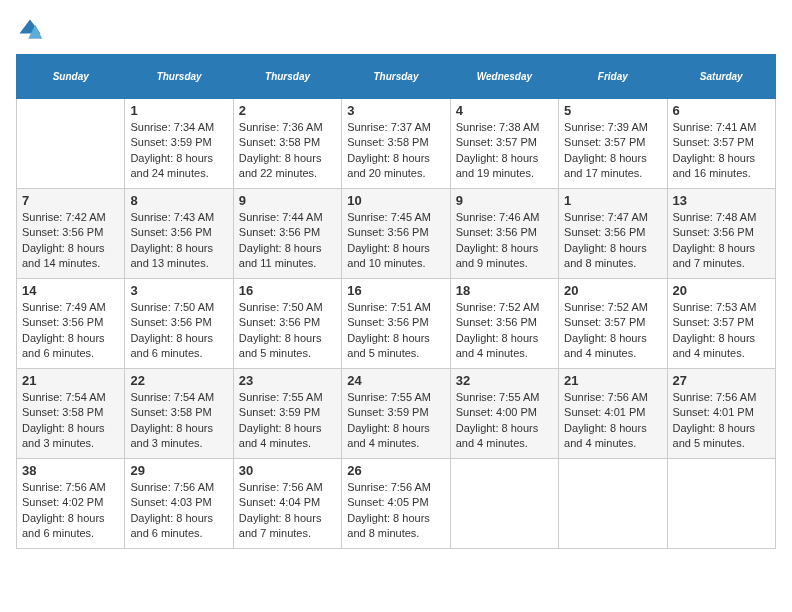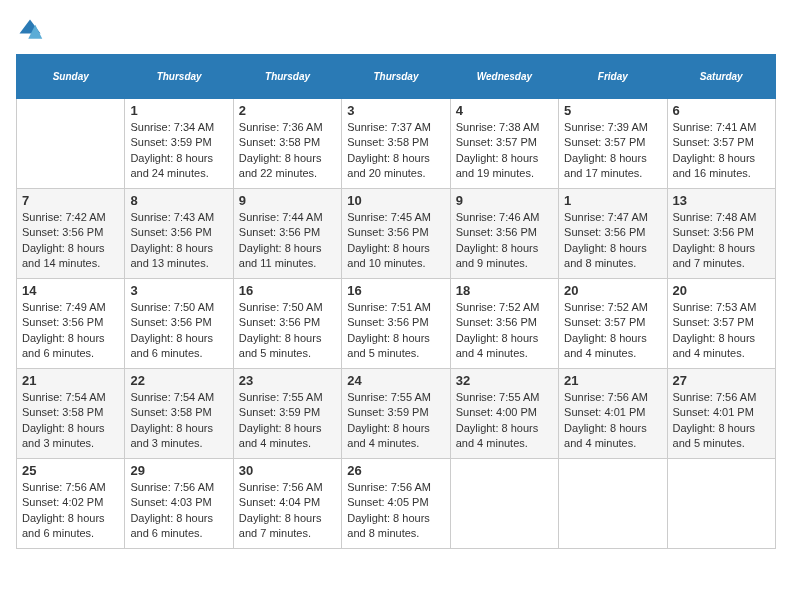--- a/index.html
+++ b/index.html
@@ -236,21 +236,21 @@
           <div class="cell-date">21</div>
           <div class="cell-info">Sunrise: 7:56 AM<br>Sunset: 4:01 PM<br>Daylight: 8 hours and 4 minutes.</div>
         </td>
         <td class="calendar-cell">
           <div class="cell-date">27</div>
           <div class="cell-info">Sunrise: 7:56 AM<br>Sunset: 4:01 PM<br>Daylight: 8 hours and 5 minutes.</div>
         </td>
       </tr>
       <tr class="week-row">
         <td class="calendar-cell">
-          <div class="cell-date">25</div>
+          <div class="cell-date">38</div>
           <div class="cell-info">Sunrise: 7:56 AM<br>Sunset: 4:02 PM<br>Daylight: 8 hours and 6 minutes.</div>
         </td>
         <td class="calendar-cell">
           <div class="cell-date">29</div>
           <div class="cell-info">Sunrise: 7:56 AM<br>Sunset: 4:03 PM<br>Daylight: 8 hours and 6 minutes.</div>
         </td>
         <td class="calendar-cell">
           <div class="cell-date">30</div>
           <div class="cell-info">Sunrise: 7:56 AM<br>Sunset: 4:04 PM<br>Daylight: 8 hours and 7 minutes.</div>
         </td>

